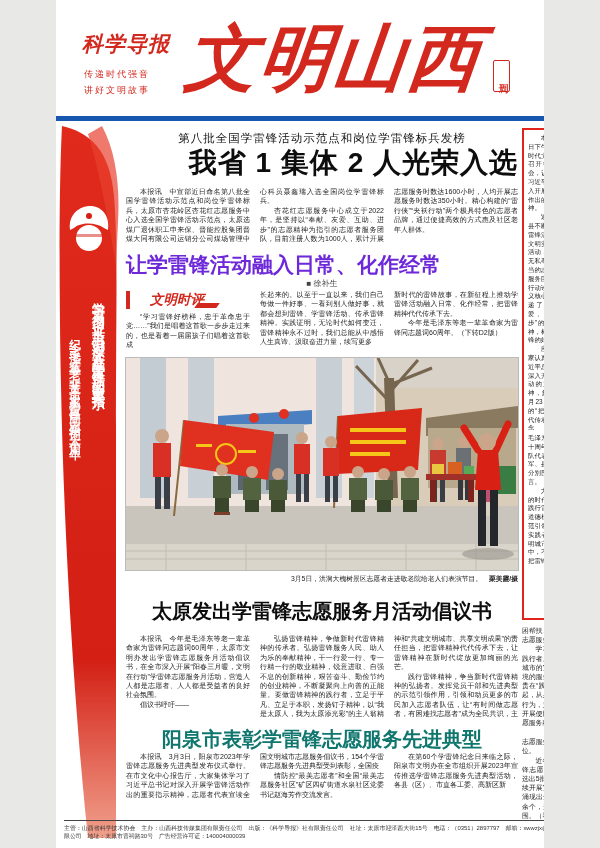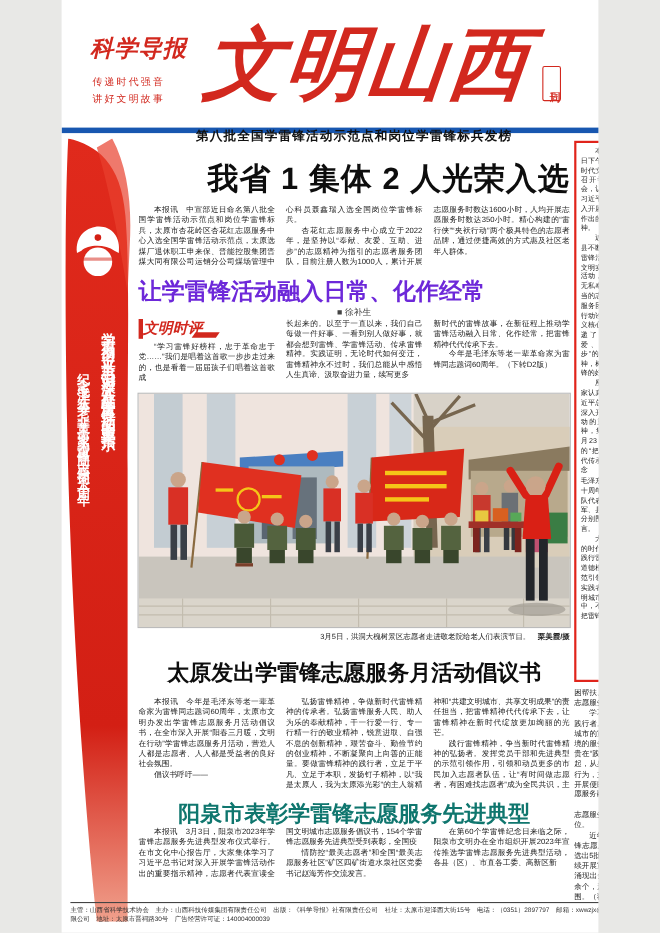--- a/index.html
+++ b/index.html
@@ -22,36 +22,36 @@
   .qrwrap{left:499px;top:62px;display:flex;gap:5px;}
   .divider-bar{left:0;top:116px;width:600px;height:5px;background:#1857b0;}
 
   
   .ribbon-svg{left:2px;top:126px;}
   .vslogan{writing-mode:vertical-rl;text-orientation:upright;color:#ffffff;font-weight:bold;}
   .vslogan.main{left:33px;top:292px;font-size:13px;letter-spacing:4px;height:470px;}
   .vslogan.sub{left:11px;top:330px;font-size:11.5px;letter-spacing:5px;height:470px;}
 
   
-  .kicker{left:96px;top:116px;width:340px;text-align:center;font-size:11.5px;
-          font-weight:bold;color:#111;letter-spacing:1px;}
+  .kicker{left:96px;top:131px;width:340px;text-align:center;font-size:11.5px;
+          font-weight:normal;color:#111;letter-spacing:1px;}
   .headline1{left:70px;top:144px;width:392px;text-align:right;font-size:28px;
           font-weight:900;color:#0d0d0d;letter-spacing:1px;}
   .body-block p{margin:0;font-size:7px;line-height:9.4px;text-align:justify;
           text-indent:2em;color:#222;}
   .body-block p.noindent{text-indent:0;}
   .col3{column-count:3;column-gap:10px;overflow:hidden;}
   .a1body{left:70px;top:187px;width:392px;height:60px;}
   .headline2{left:70px;top:251px;width:392px;font-size:21px;
           font-weight:900;color:#6d28d9;}
   .byline{left:70px;top:278px;width:392px;text-align:center;font-size:8px;color:#444;}
   .a2body{left:70px;top:290px;width:392px;height:64px;display:flex;gap:10px;}
   .a2col{width:124px;}
   .review-label{color:#d2281e;font-weight:900;font-size:13.5px;font-style:italic;
-          border-left:4px solid #d2281e;padding-left:0;margin-bottom:3px;
+          border-left:4px solid #d2281e;padding-left:20px;margin-bottom:3px;
           position:relative;display:inline-block;}
   .review-label::after{content:"";position:absolute;right:-14px;bottom:1px;width:22px;height:5px;
           background:#d2281e;transform:skewX(-35deg);}
 
   
   .photo{left:70px;top:358px;width:392px;height:212px;outline:1px solid #bbb;}
   .caption{left:70px;top:574px;width:392px;text-align:right;font-size:6.8px;color:#222;}
   .caption b{font-weight:bold;}
 
   .headline3{left:70px;top:598px;width:392px;text-align:center;font-size:20px;

